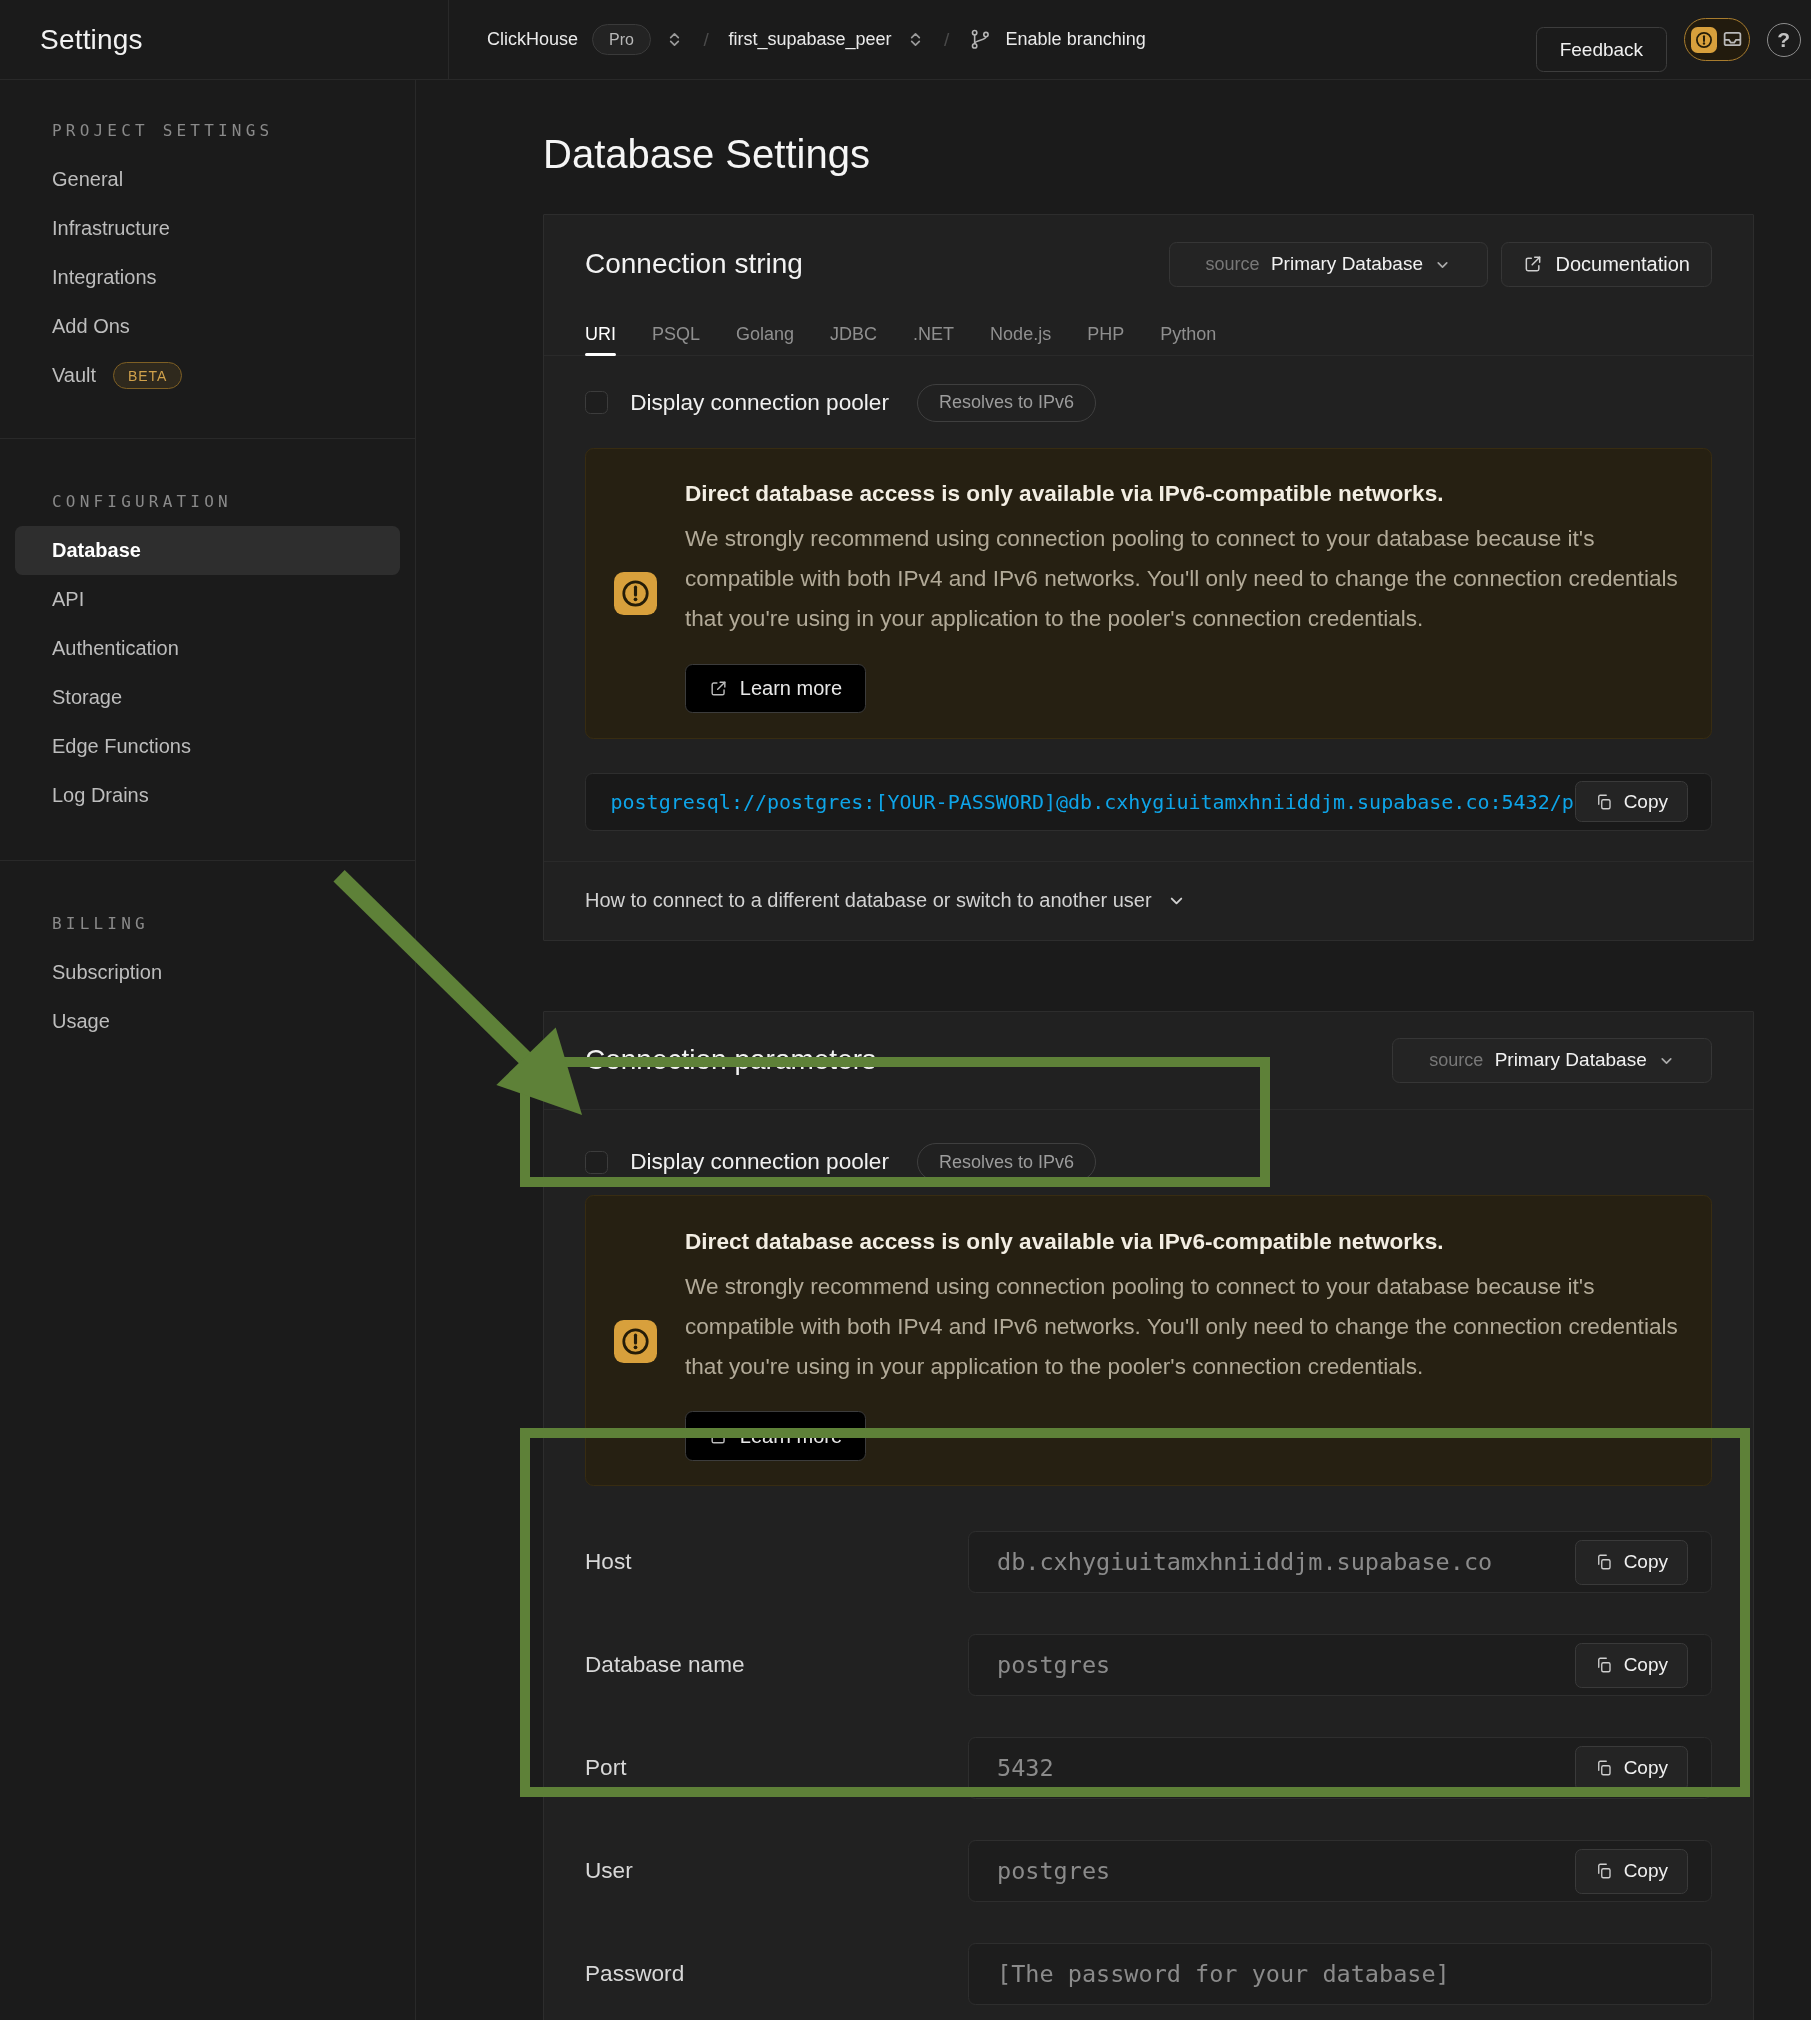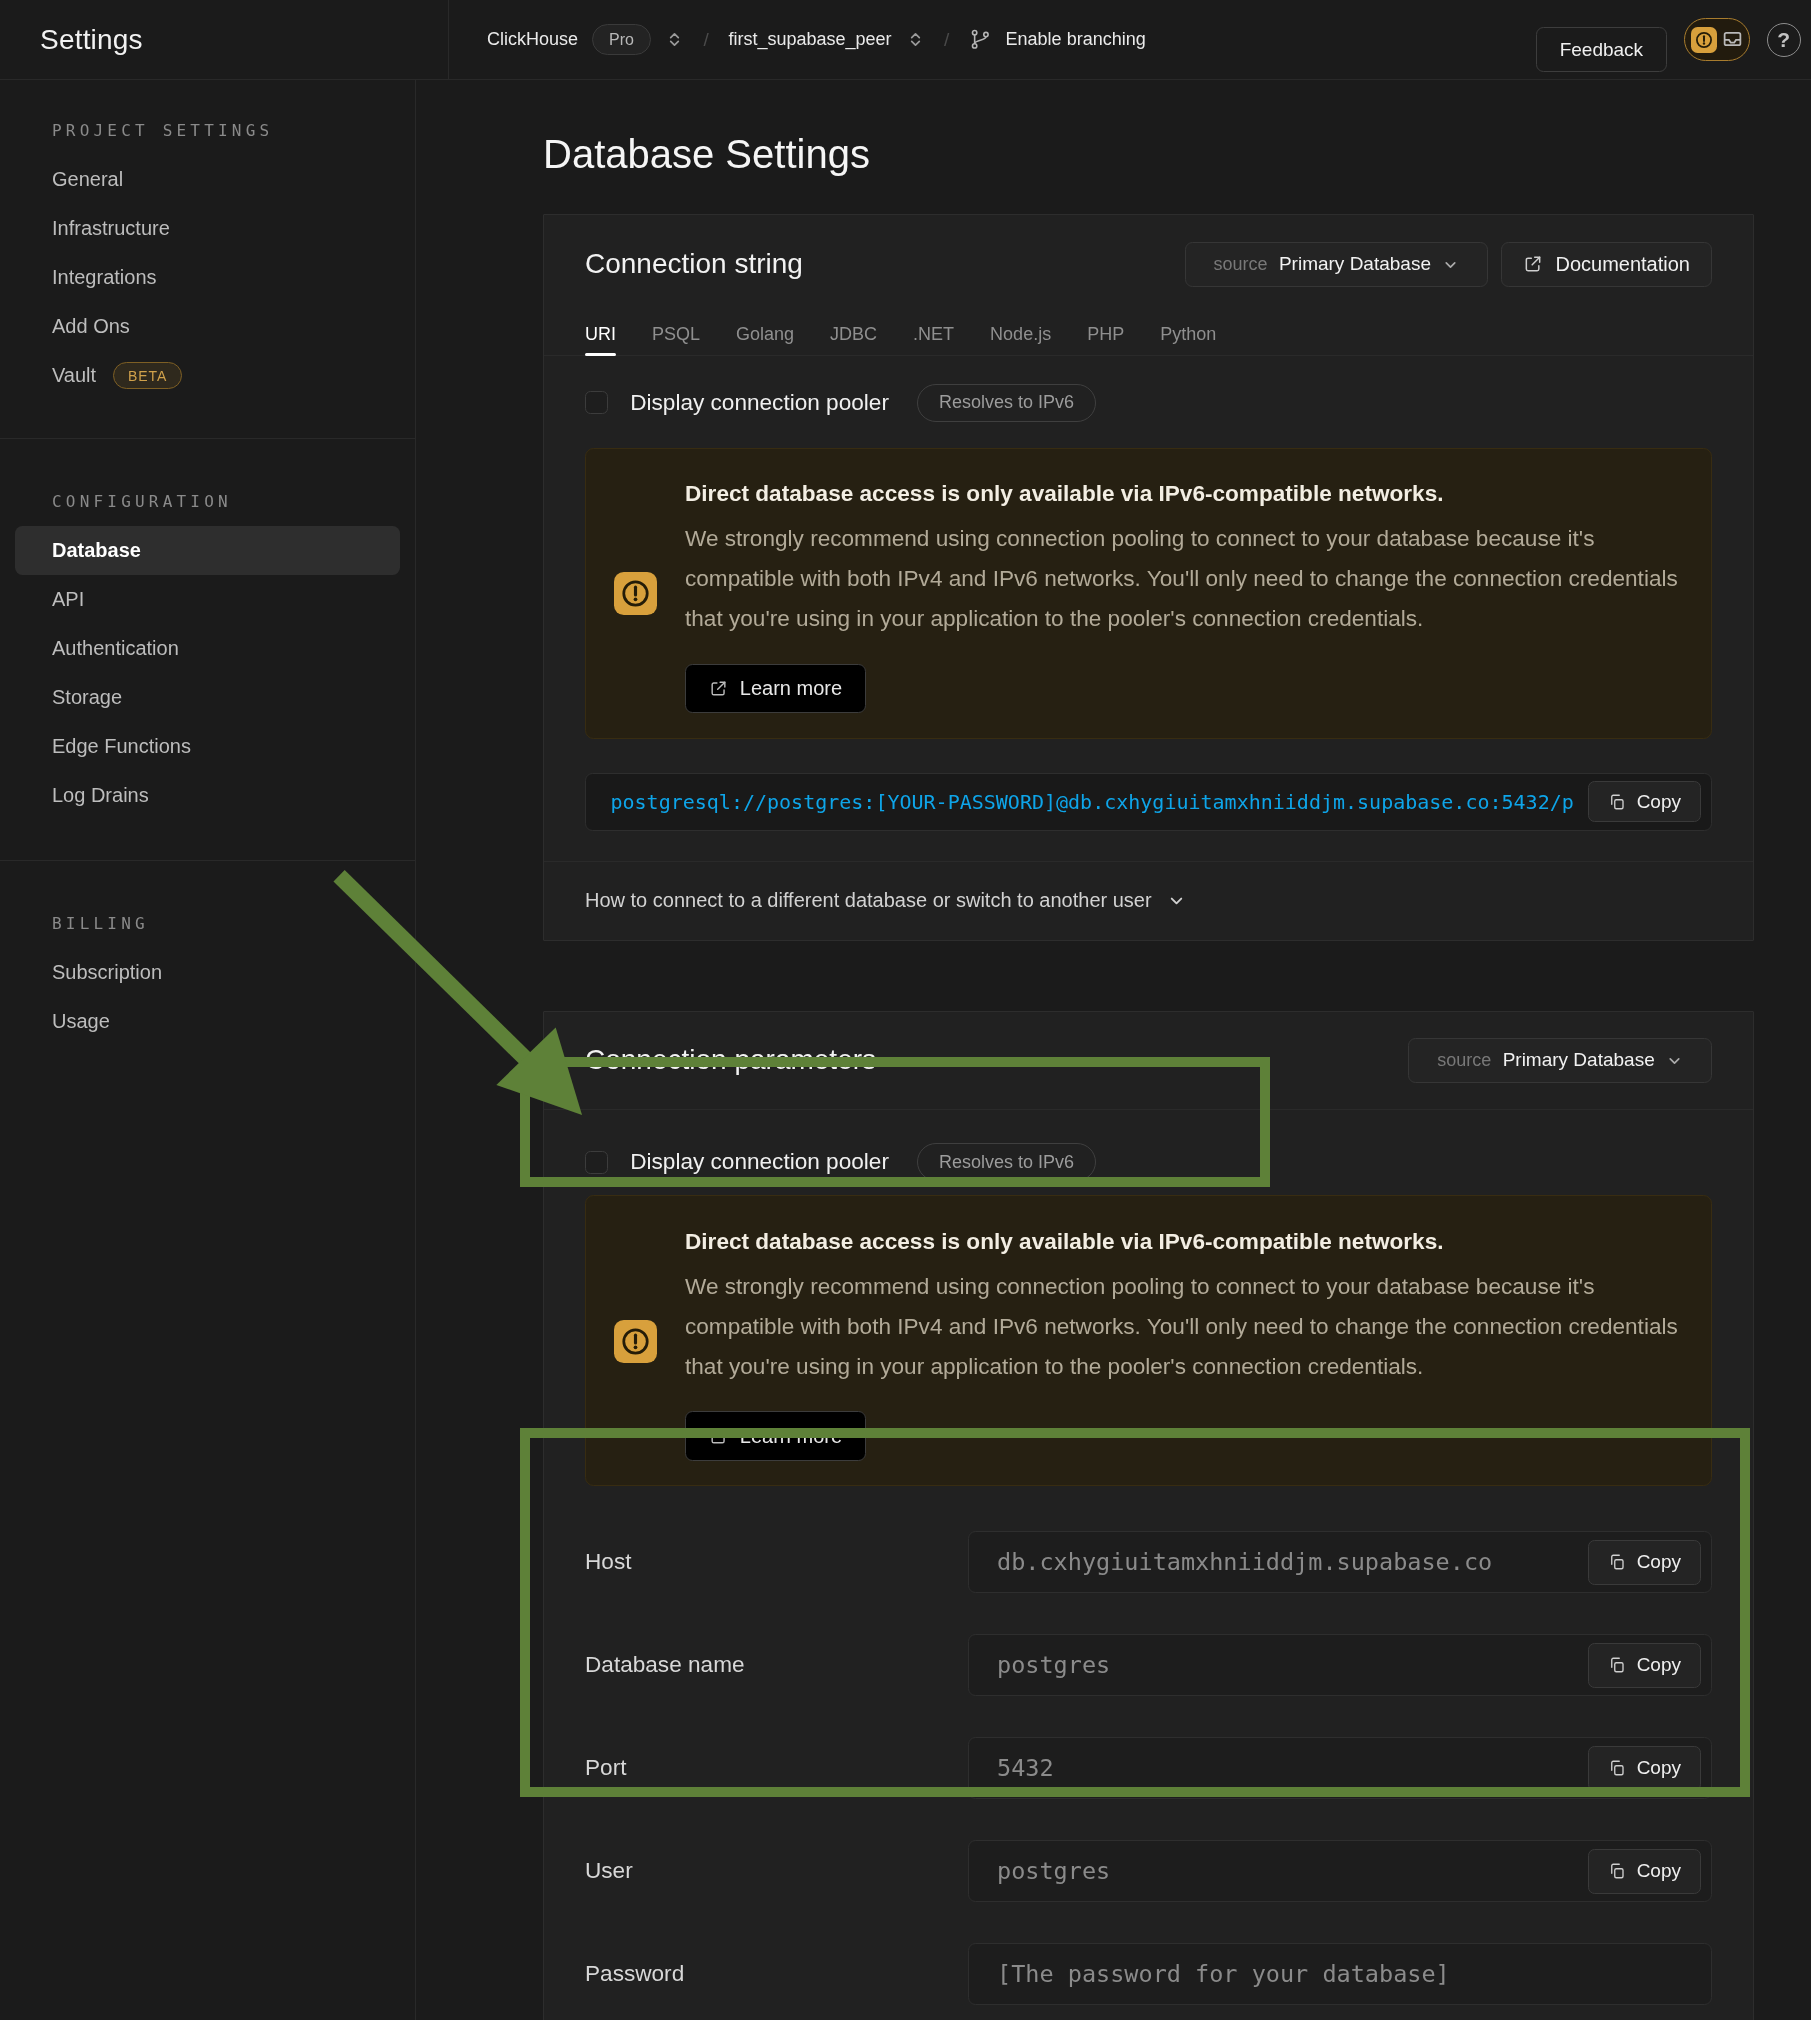--- a/index.html
+++ b/index.html
@@ -31,21 +31,21 @@
   .sb-item.active { margin:0 15px; padding-left:37px; background:#2e2e2e; border-radius:7.5px; color:#ffffff; font-weight:600; }
   .beta-badge { margin-left:17px; font-size:14px; letter-spacing:0.9px; color:#d0a14b; background:rgba(168,124,46,.14); border:0.9px solid #7e5f24; border-radius:941px; padding:4.7px 14px; font-weight:400; }
 
   
   .main { position:absolute; top:80px; left:449px; right:0; bottom:0; padding:0 58px 0 94px; }
   .page-title { margin-top:53px; font-size:40px; line-height:43px; font-weight:500; color:#f5f5f5; }
   .card { margin-top:38px; background:#212121; border:0.9px solid #2d2d2d; border-radius:1px; }
   .card-head { height:98px; display:flex; align-items:center; justify-content:space-between; padding:0 41px; }
   .card-title { font-size:28px; font-weight:400; color:#f2f2f2; }
   .head-actions { display:flex; align-items:center; gap:13px; }
-  .source-select { height:45px; display:inline-flex; align-items:center; gap:11.3px; padding:0 28px; border:0.9px solid #363636; background:#242424; border-radius:7.5px; font-family:inherit; }
+  .source-select { height:45px; display:inline-flex; align-items:center; gap:11.3px; padding:0 36px; border:0.9px solid #363636; background:#242424; border-radius:7.5px; font-family:inherit; }
   .source-key { color:#787878; font-size:18px; }
   .source-val { color:#f2f2f2; font-size:19px; }
   .doc-btn { height:45px; display:inline-flex; align-items:center; gap:12.2px; padding:0 21px; border:0.9px solid #363636; background:#242424; border-radius:7.5px; color:#f0f0f0; font-size:20px; font-family:inherit; }
   .tabs { display:flex; gap:36px; padding:0 41px; height:43px; border-bottom:0.9px solid #2a2a2a; }
   .tab { position:relative; display:flex; align-items:center; font-size:18px; color:#8f8f8f; cursor:pointer; }
   .tab.active { color:#ffffff; }
   .tab.active::after { content:""; position:absolute; left:0; right:0; bottom:-0.9px; height:2.8px; background:#ffffff; border-radius:1.9px; }
   .card-body { padding:26px 41px 30px 41px; }
   .card2 .card-head { border-bottom:0.9px solid #2a2a2a; }
   .card2 .card-body { padding-top:32px; padding-bottom:30px; }
@@ -59,21 +59,21 @@
   .warning { margin-top:24.5px; display:flex; gap:28px; background:#262012; border:0.9px solid #382c11; border-radius:8.5px; padding:26px 28px 24.5px 28px; }
   .warn-icon { flex:none; }
   .warn-title { font-size:22.6px; font-weight:600; color:#f3eee3; line-height:28px; margin-top:5.6px; }
   .warn-body { margin-top:11.3px; font-size:22.6px; color:#b2aa98; line-height:40px; max-width:1121px; }
   .learn-btn { margin-top:24.5px; display:inline-flex; align-items:center; gap:12.2px; background:#000000; border:0.9px solid #3c3c3c; border-radius:7.5px; padding:12.2px 22.6px; color:#e8e8e8; font-size:20px; font-family:inherit; }
   .card2 .warning { margin-top:0; }
 
   .conn-bar { position:relative; margin-top:34px; height:58px; background:#191919; border:0.9px solid #2e2e2e; border-radius:7.5px; display:flex; align-items:center; padding:0 122px 0 24.5px; overflow:hidden; }
   .mono { font-family:"DejaVu Sans Mono", monospace; }
   .conn-text { font-size:20px; color:#0ea5e9; white-space:nowrap; }
-  .copy-btn { position:absolute; right:10px; top:7.5px; bottom:7.5px; display:inline-flex; align-items:center; gap:10.4px; padding:0 19px; background:#242424; border:0.9px solid #3a3a3a; border-radius:6.6px; color:#efefef; font-size:19px; font-family:inherit; }
+  .copy-btn { position:absolute; right:23px; top:7.5px; bottom:7.5px; display:inline-flex; align-items:center; gap:10.4px; padding:0 19px; background:#242424; border:0.9px solid #3a3a3a; border-radius:6.6px; color:#efefef; font-size:19px; font-family:inherit; }
   .card-foot { border-top:0.9px solid #2a2a2a; height:79px; display:flex; align-items:center; gap:15px; padding:0 41px; font-size:20px; color:#d2d2d2; }
 
   .fields { margin-top:45px; }
   .field-row { display:flex; align-items:center; margin-bottom:41px; }
   .field-label { width:383px; flex:none; font-size:22.6px; color:#d8d8d8; }
   .field-input { position:relative; flex:1; height:62px; background:#1d1d1d; border:0.9px solid #2e2e2e; border-radius:7.5px; display:flex; align-items:center; padding:0 141px 0 28px; }
   .field-value { font-size:23.5px; color:#8b8b8b; white-space:nowrap; }
   .field-input .copy-btn { top:7.5px; bottom:7.5px; }
 
   

